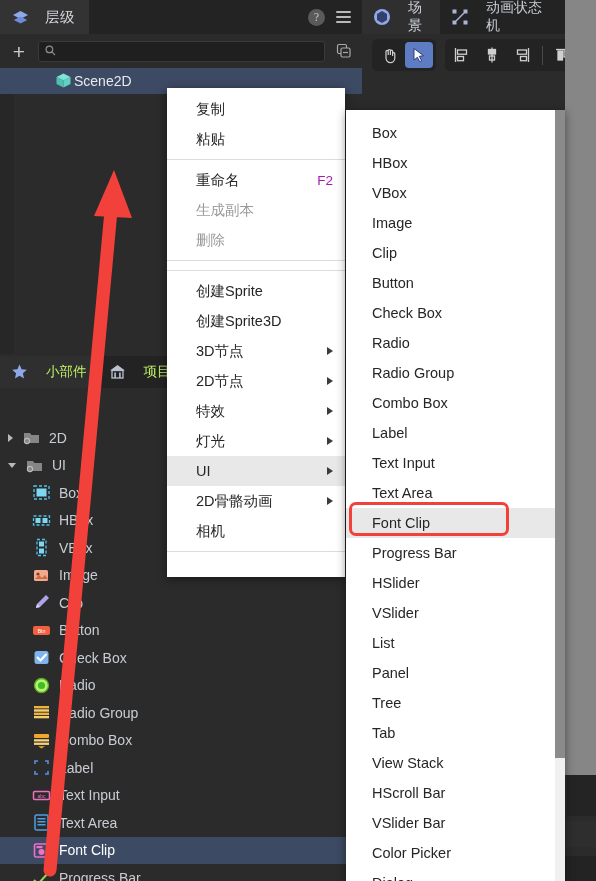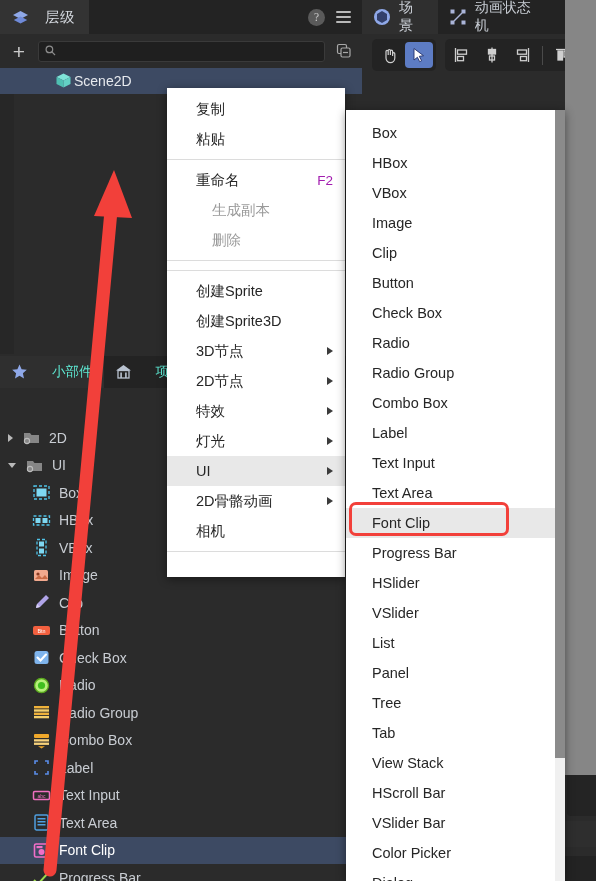--- a/index.html
+++ b/index.html
@@ -102,22 +102,22 @@
   }
 
   
   .wtabbar {
     position: absolute; left: 0; top: 356px;
     width: 100%; height: 32px;
     background: #232323;
     display: flex; align-items: stretch;
   }
   .wtab {
-    display:flex; align-items:center; gap:22px;
-    padding: 0 11px; font-size: 13.5px; color:#5eead4;
+    display:flex; align-items:center; gap:16px;
+    padding: 0 11px; font-size: 13.5px; color:#bef264;
   }
   .wtab.active { background:#2f2f2f; }
 
   
   .wsearch {
     position:absolute; left:0; top:388px; width:100%; height:36px;
     background:#2b2b2b;
   }
 
   
@@ -148,21 +148,21 @@
   #right-col {
     position: absolute; left: 362px; top: 0;
     width: 234px; height: 881px;
     background: #2b2b2b;
   }
   .rtabbar {
     position:absolute; left:0; top:0; width:100%; height:34px;
     background:#232323; display:flex; align-items:stretch;
   }
   .rtab {
-    display:flex; align-items:center; gap:7px; padding:0 11px;
+    display:flex; align-items:center; gap:16px; padding:0 11px;
     font-size:14px; color:#c8cdd4;
   }
   .rtab.active { background:#2f2f2f; }
   .toolbar {
     position:absolute; left:0; top:34px; width:100%; height:42px;
     background:#2b2b2b; display:flex; align-items:center;
     padding-left: 10px; gap: 9px; box-sizing:border-box;
   }
   .tgroup {
     display:flex; align-items:center; gap:2px;
@@ -193,21 +193,21 @@
     box-sizing: border-box;
   }
   #ctx-main {
     left: 167px; top: 88px; width: 178px; height: 489px;
   }
   .mi {
     height: 30px; display:flex; align-items:center;
     padding: 0 12px 0 29px; position:relative;
     white-space: nowrap;
   }
-  .mi.disabled { color:#9a9a9a;margin-left:16px; }
+  .mi.disabled { color:#9a9a9a; }
   .mi.hl { background:#e8e8e8; }
   .mi .shortcut {
     margin-left:auto; color:#a21caf; font-size:13.5px;
     font-family:"Liberation Sans", sans-serif;
   }
   .mi .arrow {
     margin-left:auto;
     width:0;height:0;border-left:6px solid #3b3b3b;
     border-top:4.5px solid transparent;border-bottom:4.5px solid transparent;
   }

